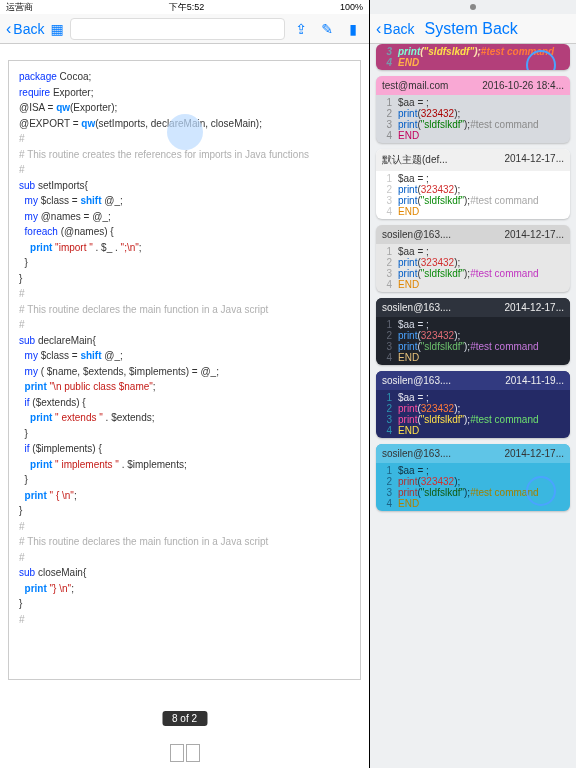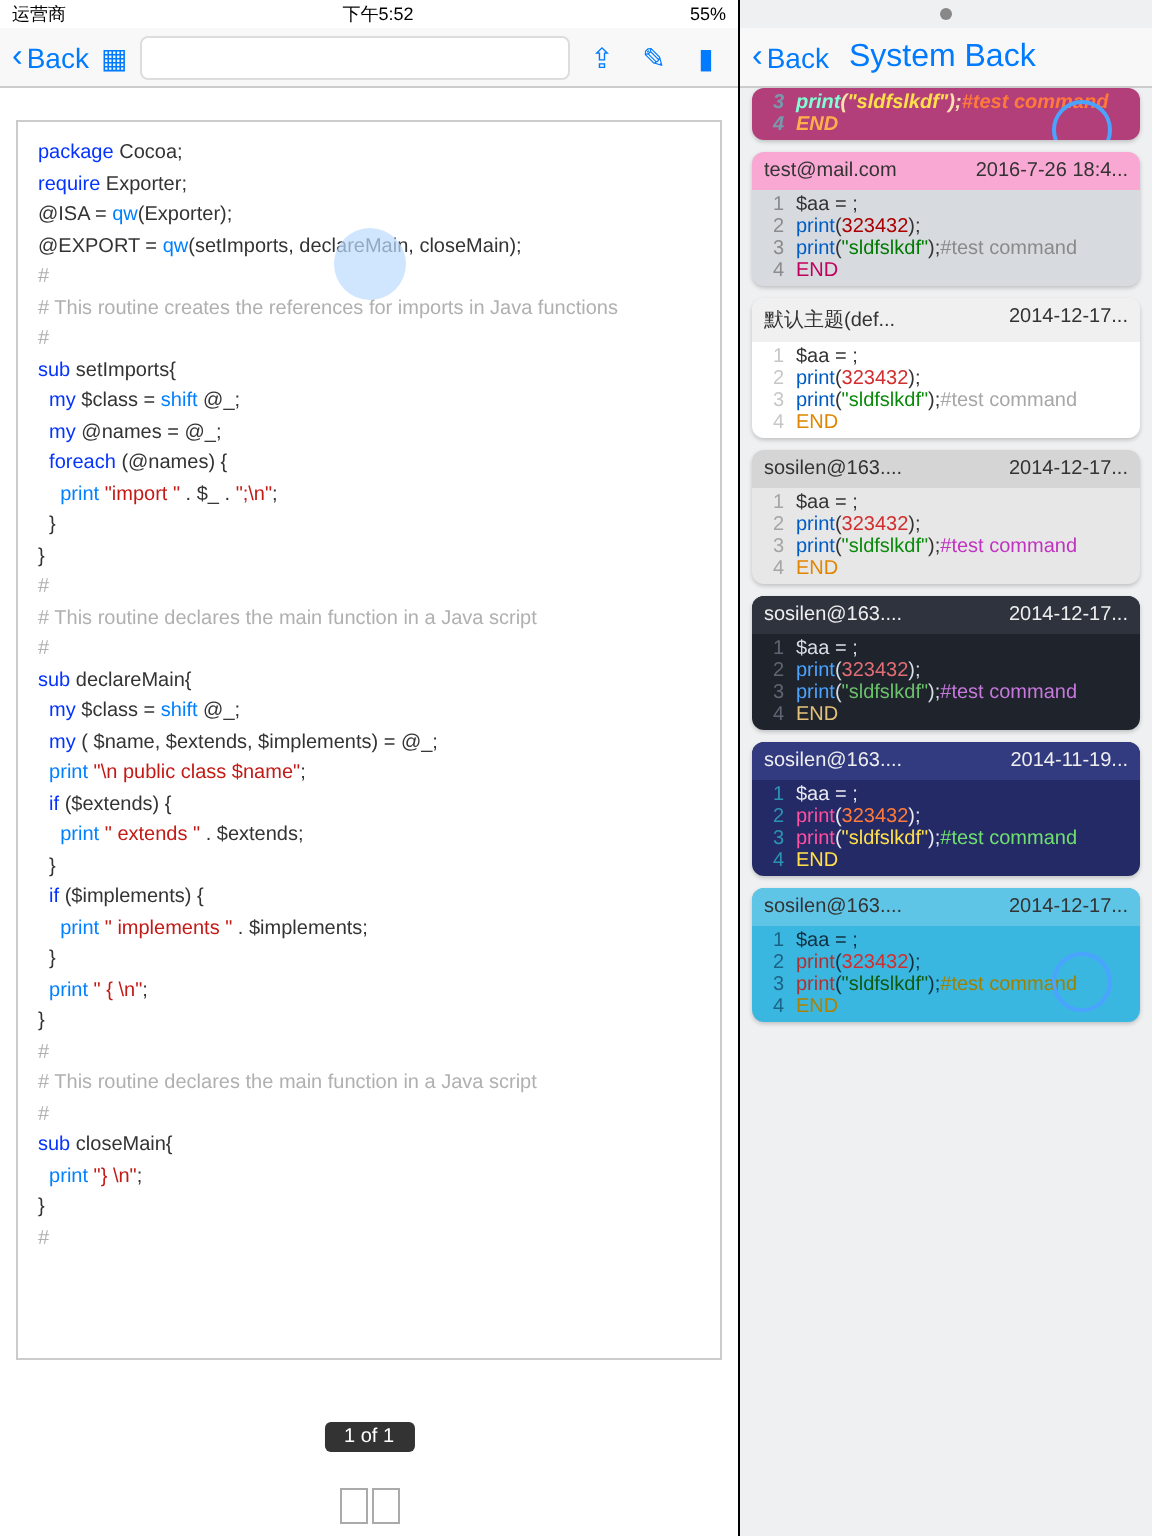--- a/index.html
+++ b/index.html
@@ -11,21 +11,21 @@
 .navbar.right-nav { background:#f8f8f8; }
 .back { color:#007aff; font-size:14px; display:flex; align-items:center; gap:2px; }
 .back .chev { font-size:16px; }
 .grid-icon { color:#007aff; font-size:14px; }
 .url { flex:1; height:22px; border:1px solid #ddd; border-radius:4px; background:#fff; }
 .nav-icon { width:20px; color:#007aff; text-align:center; font-size:14px; }
 .r-title { color:#007aff; font-size:16px; margin-left:4px; }
 .code-area { flex:1; overflow:hidden; padding:16px 8px 0 8px; position:relative; }
 .sheet { border:1px solid #ccc; background:#fff; padding:8px 10px; font-family:Menlo,Consolas,monospace; font-size:10px; line-height:1.55; color:#333; height:620px; overflow:hidden; }
 .kw { color:#0433ff; }
-.fn { color:#0080ff; }
+.fn { color:#0080ff;font-weight:bold; }
 .str { color:#c41a16; }
 .cmt { color:#b0b0b0; }
 .pagebadge { position:absolute; bottom:42px; left:50%; transform:translateX(-50%); background:#333; color:#fff; font-size:10px; padding:2px 10px; border-radius:3px; }
 .thumbs { position:absolute; bottom:6px; left:50%; transform:translateX(-50%); display:flex; gap:2px; }
 .thumbs div { width:14px; height:18px; border:1px solid #aaa; background:#fff; }
 .floatcircle { position:absolute; top:70px; left:50%; transform:translateX(-50%); width:36px; height:36px; border-radius:50%; background:#bcdcff; opacity:.7; }
 .themes { flex:1; overflow:hidden; padding:0 4px; }
 .card { border-radius:6px; margin:6px 2px; overflow:hidden; font-family:Menlo,Consolas,monospace; font-size:10px; box-shadow:0 1px 2px rgba(0,0,0,.2); }
 .card-head { display:flex; justify-content:space-between; padding:4px 6px; font-size:10px; background:rgba(200,200,200,.5); color:#333; font-family:-apple-system,sans-serif; }
 .card-body { padding:2px 4px; }
@@ -34,37 +34,37 @@
 .notch { width:6px; height:6px; border-radius:50%; background:#888; margin:2px auto; }
 .bluecircle { position:absolute; width:30px; height:30px; border-radius:50%; border:2px solid #4aa3ff; right:14px; }
 </style>
 </head>
 <body>
 
 <div class="left">
   <div class="statusbar">
     <span>运营商</span>
     <span>下午5:52</span>
-    <span>55%</span>
+    <span>100%</span>
   </div>
   <div class="navbar">
     <div class="back">
       <span class="chev">‹</span>
       <span>Back</span>
     </div>
     <div class="grid-icon">▦</div>
     <div class="url"></div>
     <div class="nav-icon">⇪</div>
     <div class="nav-icon">✎</div>
     <div class="nav-icon">▮</div>
   </div>
   <div class="code-area">
     <div class="floatcircle"></div>
     <div class="sheet" id="sheet"><span class="kw">package </span><span>Cocoa;<br></span><span class="kw">require </span><span>Exporter;<br></span><span>@ISA = </span><span class="fn">qw</span><span>(Exporter);<br></span><span>@EXPORT = </span><span class="fn">qw</span><span>(setImports, declareMain, closeMain);<br></span><span class="cmt">#<br></span><span class="cmt"># This routine creates the references for imports in Java functions<br></span><span class="cmt">#<br></span><span class="kw">sub </span><span>setImports{<br></span><span class="kw">&nbsp;&nbsp;my </span><span>$class = </span><span class="fn">shift</span><span> @_;<br></span><span class="kw">&nbsp;&nbsp;my </span><span>@names = @_;<br></span><span class="kw">&nbsp;&nbsp;foreach </span><span>(@names) {<br></span><span class="fn">&nbsp;&nbsp;&nbsp;&nbsp;print </span><span class="str">"import "</span><span> . $_ . </span><span class="str">";\n"</span><span>;<br></span><span>&nbsp;&nbsp;}<br>}<br></span><span class="cmt">#<br></span><span class="cmt"># This routine declares the main function in a Java script<br></span><span class="cmt">#<br></span><span class="kw">sub </span><span>declareMain{<br></span><span class="kw">&nbsp;&nbsp;my </span><span>$class = </span><span class="fn">shift</span><span> @_;<br></span><span class="kw">&nbsp;&nbsp;my </span><span>( $name, $extends, $implements) = @_;<br></span><span class="fn">&nbsp;&nbsp;print </span><span class="str">"\n public class $name"</span><span>;<br></span><span class="kw">&nbsp;&nbsp;if </span><span>($extends) {<br></span><span class="fn">&nbsp;&nbsp;&nbsp;&nbsp;print </span><span class="str">" extends "</span><span> . $extends;<br></span><span>&nbsp;&nbsp;}<br></span><span class="kw">&nbsp;&nbsp;if </span><span>($implements) {<br></span><span class="fn">&nbsp;&nbsp;&nbsp;&nbsp;print </span><span class="str">" implements "</span><span> . $implements;<br></span><span>&nbsp;&nbsp;}<br></span><span class="fn">&nbsp;&nbsp;print </span><span class="str">" { \n"</span><span>;<br></span><span>}<br></span><span class="cmt">#<br></span><span class="cmt"># This routine declares the main function in a Java script<br></span><span class="cmt">#<br></span><span class="kw">sub </span><span>closeMain{<br></span><span class="fn">&nbsp;&nbsp;print </span><span class="str">"} \n"</span><span>;<br></span><span>}<br></span><span class="cmt">#<br></span></div>
-    <div class="pagebadge">1 of 1</div>
+    <div class="pagebadge">8 of 2</div>
     <div class="thumbs">
         <div></div>
         <div></div>
       </div>
   </div>
 </div>
 
 <div class="right">
   <div style="height:14px;display:flex;justify-content:center;align-items:center">
     <div class="notch"></div>
@@ -86,21 +86,21 @@
           <div class="ln">
             <span class="gut" style="color:#5fc0c0">4</span>
             <span><span style="color:#ffb04a">END</span></span>
           </div>
         </div>
     <div class="bluecircle" style="top:6px"></div>
   </div>
       <div class="card" style="background:#d7dadf;position:relative">
       <div class="card-head" style="background:#f9a8d4;color:#333">
         <span>test@mail.com</span>
-        <span>2016-7-26 18:4...</span>
+        <span>2016-10-26 18:4...</span>
       </div>
       <div class="card-body">
           <div class="ln">
             <span class="gut" style="color:#6b6b6b">1</span>
             <span><span style="color:#333">$aa = <stdin>;</stdin></span></span>
           </div>
           <div class="ln">
             <span class="gut" style="color:#6b6b6b">2</span>
             <span><span style="color:#005cc5">print</span><span style="color:#333">(</span><span style="color:#a00">323432</span><span style="color:#333">);</span></span>
           </div>

